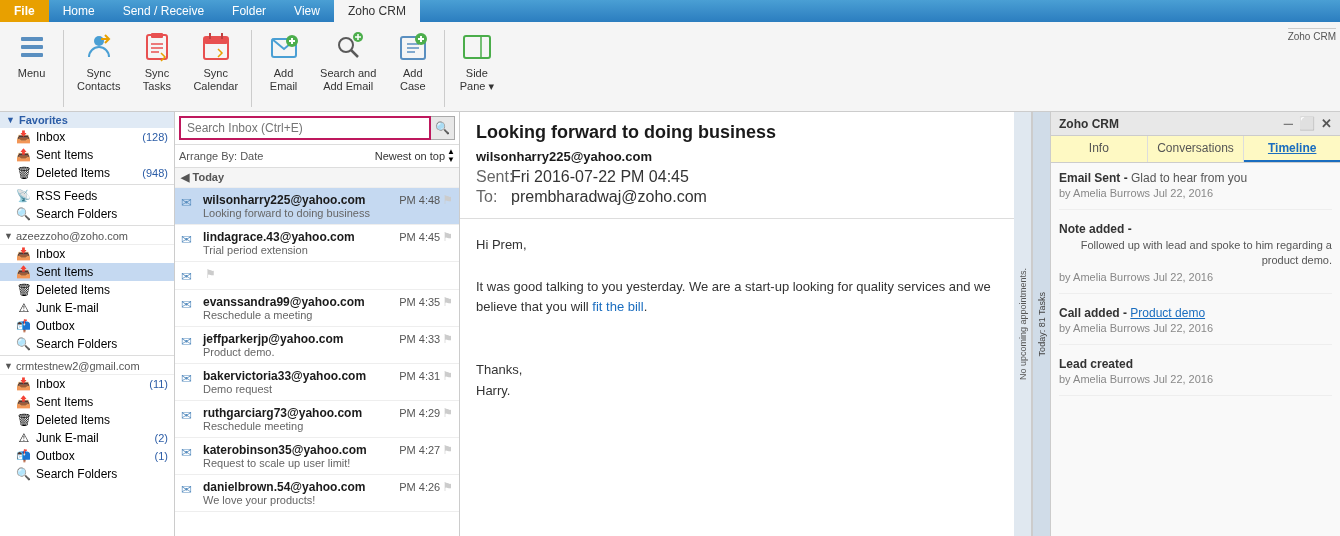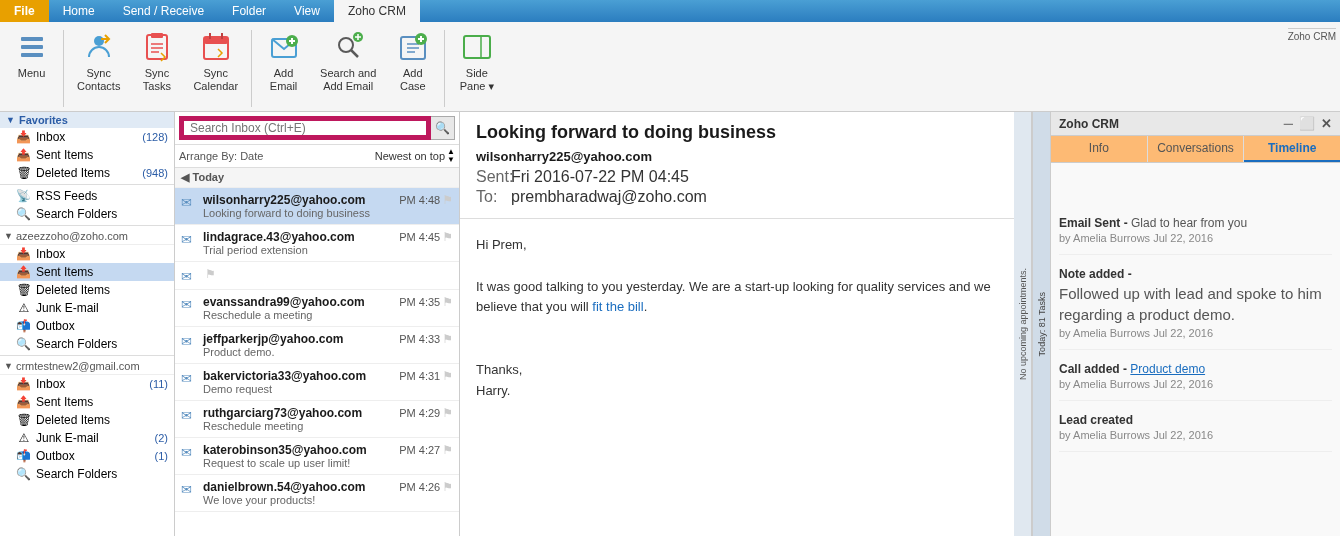--- a/index.html
+++ b/index.html
@@ -28,21 +28,21 @@
     .sidebar-item.selected { background: #c5d9f1; }
     .sidebar-item .item-icon { width: 16px; height: 14px; margin-right: 4px; display: inline-flex; align-items: center; justify-content: center; font-size: 12px; }
     .sidebar-item .item-label { flex: 1; }
     .sidebar-item .item-count { color: #2b5ca6; font-size: 11px; }
     .sidebar-subheader { padding: 2px 4px; font-size: 11px; color: #555; border-bottom: 1px solid #eee; cursor: pointer; display: flex; align-items: center; }
     .sidebar-subheader .triangle { margin-right: 3px; font-size: 9px; }
 
     
     .email-list-panel { width: 285px; border-right: 1px solid #ccc; display: flex; flex-direction: column; background: white; }
     .search-bar { display: flex; align-items: center; padding: 4px; border-bottom: 1px solid #ddd; }
-    .search-input { flex: 1; height: 24px; border: 5px solid #be185d; padding: 0 6px; font-size: 12px; outline: none; }
+    .search-input { flex: 1; height: 24px; border: 2px solid #be185d; padding: 0 6px; font-size: 12px; outline: none; }
     .search-btn { width: 24px; height: 24px; background: #e8e8e8; border: 1px solid #aaa; border-left: none; cursor: pointer; display: flex; align-items: center; justify-content: center; font-size: 12px; }
     .arrange-bar { display: flex; align-items: center; padding: 3px 4px; border-bottom: 1px solid #ddd; font-size: 11px; }
     .arrange-label { color: #555; margin-right: 4px; }
     .arrange-sort-val { text-align: left; color: #333; cursor: pointer; }
     .arrange-arrows { display: flex; flex-direction: column; margin-left: 2px; cursor: pointer; font-size: 8px; line-height: 1; }
     .email-list { flex: 1; overflow-y: auto; }
     .email-date-group { padding: 3px 6px; font-size: 11px; font-weight: bold; color: #555; background: #f5f5f5; border-bottom: 1px solid #eee; }
     .email-item { padding: 5px 6px; border-bottom: 1px solid #eee; cursor: pointer; display: flex; align-items: flex-start; }
     .email-item.selected { background: #c5d9f1; }
     .email-item .email-icon { width: 18px; margin-right: 4px; color: #5a8fc0; font-size: 13px; flex-shrink: 0; margin-top: 2px; }
@@ -62,30 +62,30 @@
     .reading-pane-meta .meta-label { width: 35px; color: #666; }
     .reading-pane-meta .meta-val { color: #333; }
     .reading-pane-body { padding: 16px; font-size: 13px; color: #333; line-height: 1.6; overflow-y: auto; flex: 1; }
     .reading-pane-body .link-text { color: #1a6dbf; }
 
     
     .crm-panel { width: 290px; background: #f9f9f9; border-left: 1px solid #ccc; display: flex; flex-direction: column; }
     .crm-header { background: #e8e8e8; border-bottom: 1px solid #ccc; display: flex; align-items: center; padding: 0 8px; height: 24px; font-size: 12px; font-weight: bold; color: #333; }
     .crm-header-title { flex: 1; }
     .crm-header-btn { cursor: pointer; font-size: 13px; color: #555; margin-left: 6px; }
-    .crm-tabs { display: flex; border-bottom: 1px solid #ccc; background: #fdba74; }
+    .crm-tabs { display: flex; border-bottom: 1px solid #ccc; background: #fef9c3; }
     .crm-tab { flex: 1; text-align: center; padding: 5px 4px; font-size: 12px; cursor: pointer; color: #555; border-right: 1px solid #ddd; }
     .crm-tab:last-child { border-right: none; }
-    .crm-tab.active { color: #1a6dbf; border-bottom: 2px solid #1a6dbf; font-weight: bold; }
-    .crm-body { flex: 1; overflow-y: auto; padding: 8px; margin-top: 45px; }
+    .crm-tab.active { color: #1a6dbf; border-bottom: 2px solid #1a6dbf; font-weight: bold; text-decoration: underline; }
+    .crm-body { flex: 1; overflow-y: auto; padding: 8px; }
     .crm-entry { margin-bottom: 12px; padding-bottom: 10px; border-bottom: 1px solid #eee; }
     .crm-entry-title { font-size: 12px; font-weight: bold; color: #333; margin-bottom: 2px; }
     .crm-entry-title span { color: #555; font-weight: normal; }
     .crm-entry-title .link { color: #1a6dbf; font-weight: normal; text-decoration: underline; }
-    .crm-entry-sub { font-size: 15px; color: #555; line-height: 1.4; }
+    .crm-entry-sub { font-size: 11px; color: #555; line-height: 1.4; text-align: right; }
     .crm-entry-author { font-size: 11px; color: #888; margin-top: 2px; }
 
     
     .vert-panel { width: 18px; background: #e0e8f0; border-right: 1px solid #ccc; display: flex; align-items: center; justify-content: center; }
     .vert-text { font-size: 9px; color: #555; writing-mode: vertical-rl; text-orientation: mixed; transform: rotate(180deg); white-space: nowrap; line-height: 18px; }
 
     
     ::-webkit-scrollbar { width: 12px; }
     ::-webkit-scrollbar-track { background: #f0f0f0; }
     ::-webkit-scrollbar-thumb { background: #c0c0c0; border: 2px solid #f0f0f0; border-radius: 4px; }

